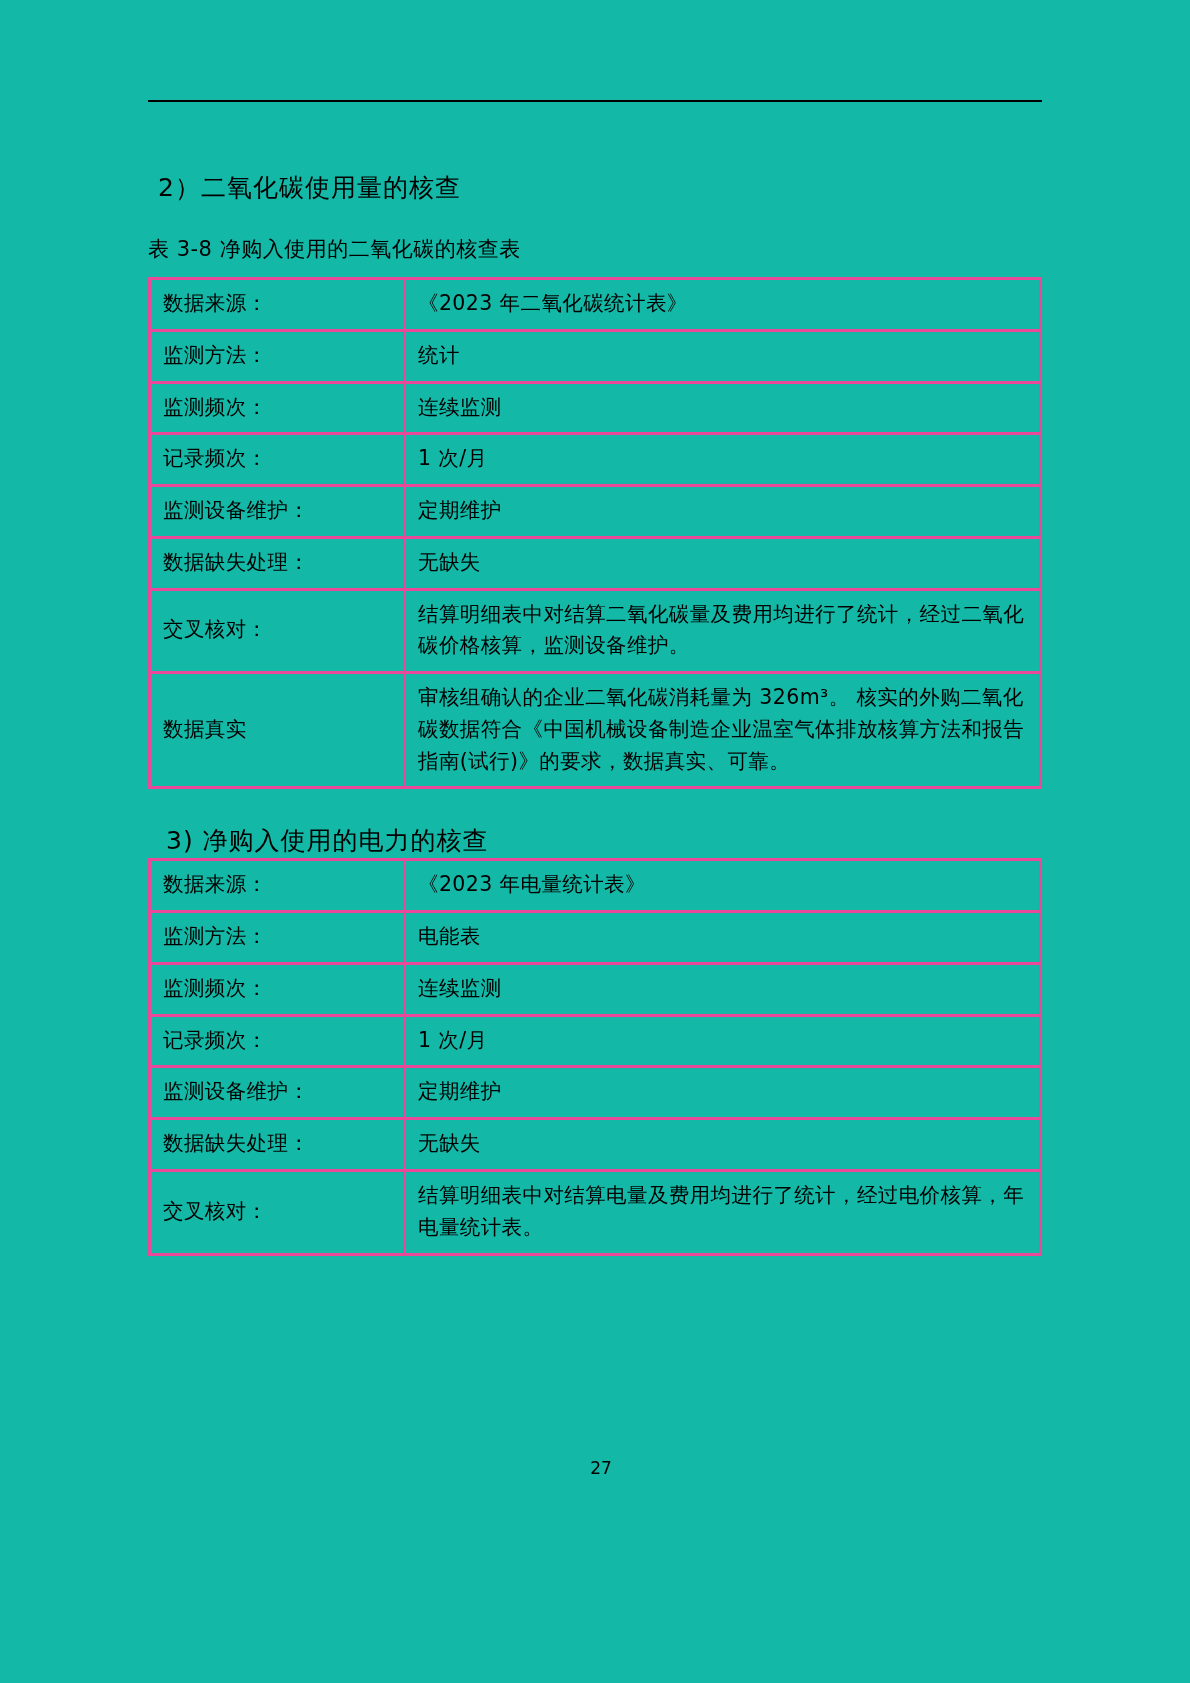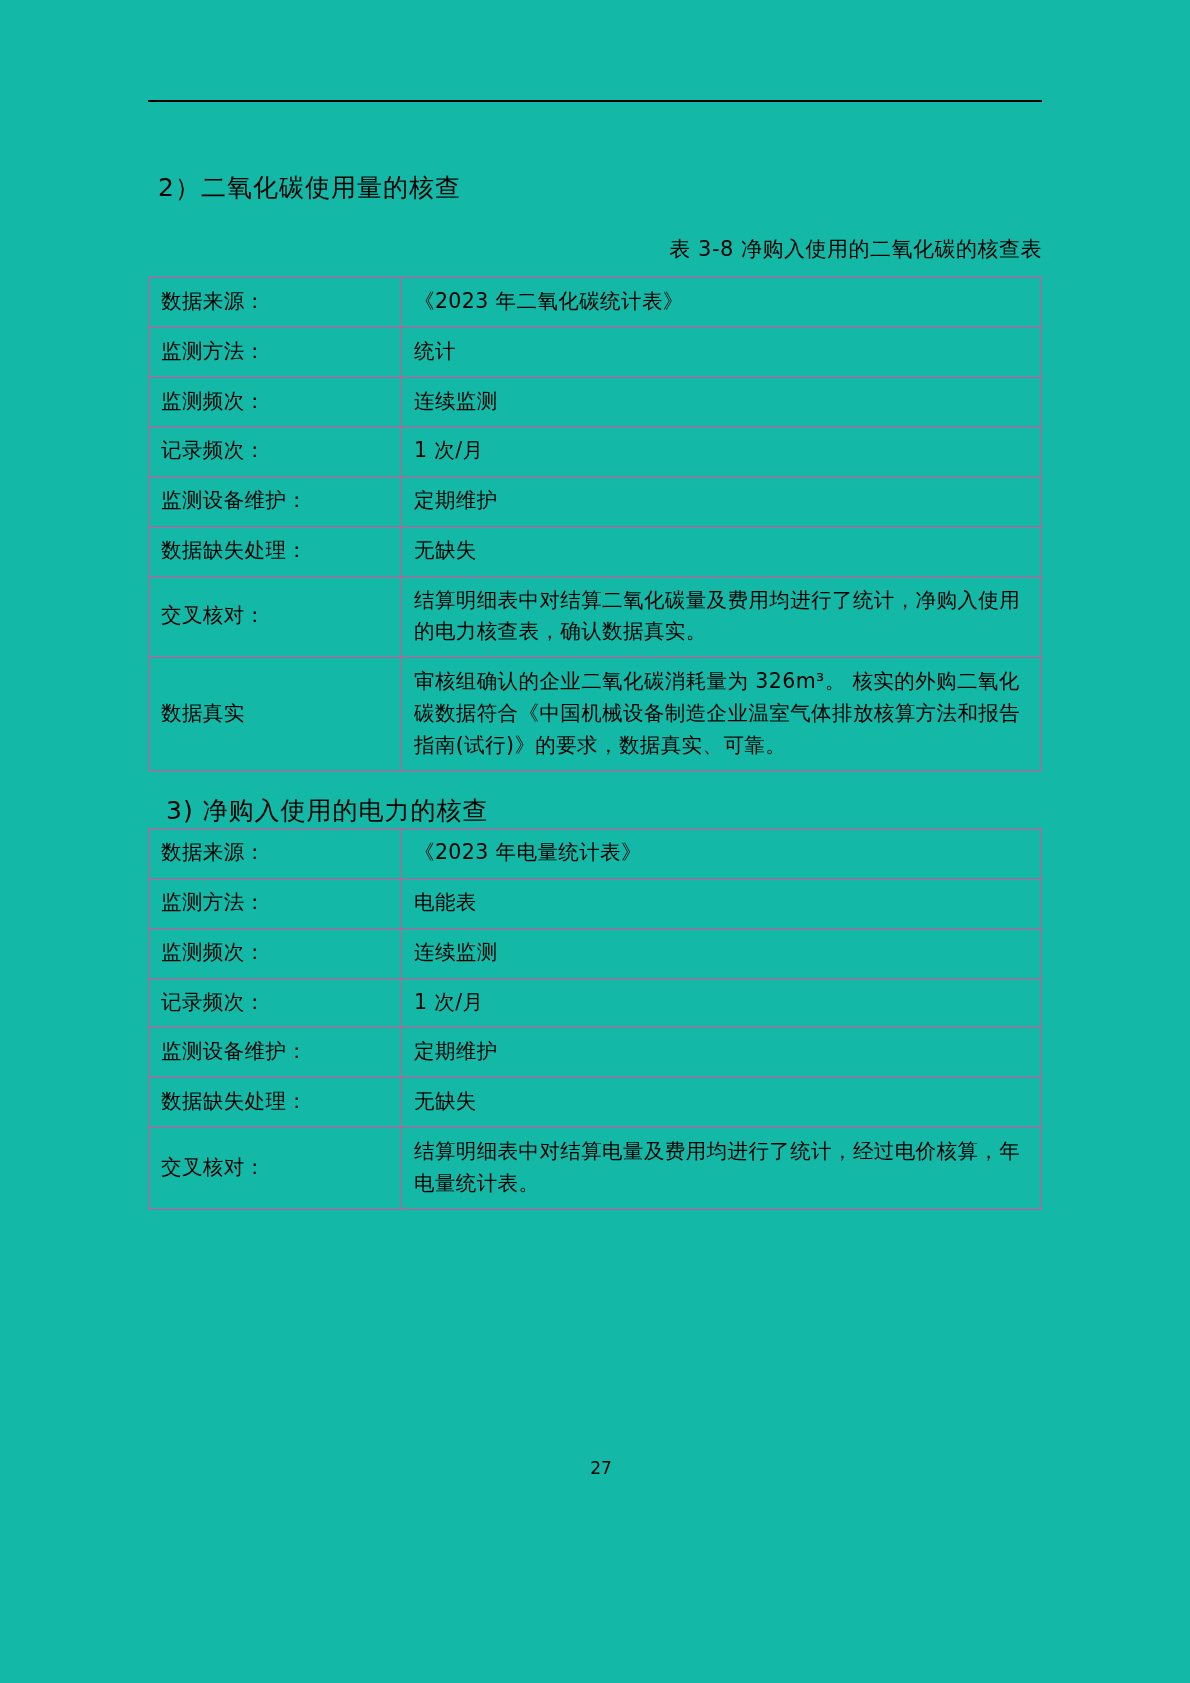--- a/index.html
+++ b/index.html
@@ -33,38 +33,38 @@
   .section-heading {
     font-size: 25px;
     letter-spacing: 1px;
     margin-top: 68px;
     margin-left: 10px;
     line-height: 1.4;
   }
   .section-heading-2 {
     font-size: 25px;
     letter-spacing: 1px;
-    margin-top: 22px;
+    margin-top: 34px;
     margin-left: 18px;
     line-height: 1.4;
   }
   .table-caption {
     font-size: 21px;
-    text-align: right;
+    text-align: left;
     margin-top: 30px;
     margin-bottom: 14px;
     letter-spacing: 0.5px;
   }
   table.doc-table {
     border-collapse: collapse;
     width: 894px;
     table-layout: fixed;
   }
   table.doc-table td {
-    border: 1px solid #ec4899;
+    border: 3px solid #ec4899;
     font-size: 20.5px;
     line-height: 1.55;
     padding: 8px 12px 9px 12px;
     vertical-align: middle;
     letter-spacing: 0.4px;
     word-break: break-all;
   }
   td.label-col {
     width: 228px;
   }
@@ -115,21 +115,21 @@
         <tr>
           <td class="label-col">监测设备维护：</td>
           <td>定期维护</td>
         </tr>
         <tr>
           <td class="label-col">数据缺失处理：</td>
           <td>无缺失</td>
         </tr>
         <tr>
           <td class="label-col tall">交叉核对：</td>
-          <td class="tall">结算明细表中对结算二氧化碳量及费用均进行了统计，净购入使用的电力核查表，确认数据真实。</td>
+          <td class="tall">结算明细表中对结算二氧化碳量及费用均进行了统计，经过二氧化碳价格核算，监测设备维护。</td>
         </tr>
         <tr>
           <td class="label-col tall">数据真实</td>
           <td class="tall">审核组确认的企业二氧化碳消耗量为 326m³。
 核实的外购二氧化碳数据符合《中国机械设备制造企业温室气体排放核算方法和报告指南(试行)》的要求，数据真实、可靠。</td>
         </tr>
       </tbody>
     </table>
 
     <div class="section-heading-2">3) 净购入使用的电力的核查</div>

